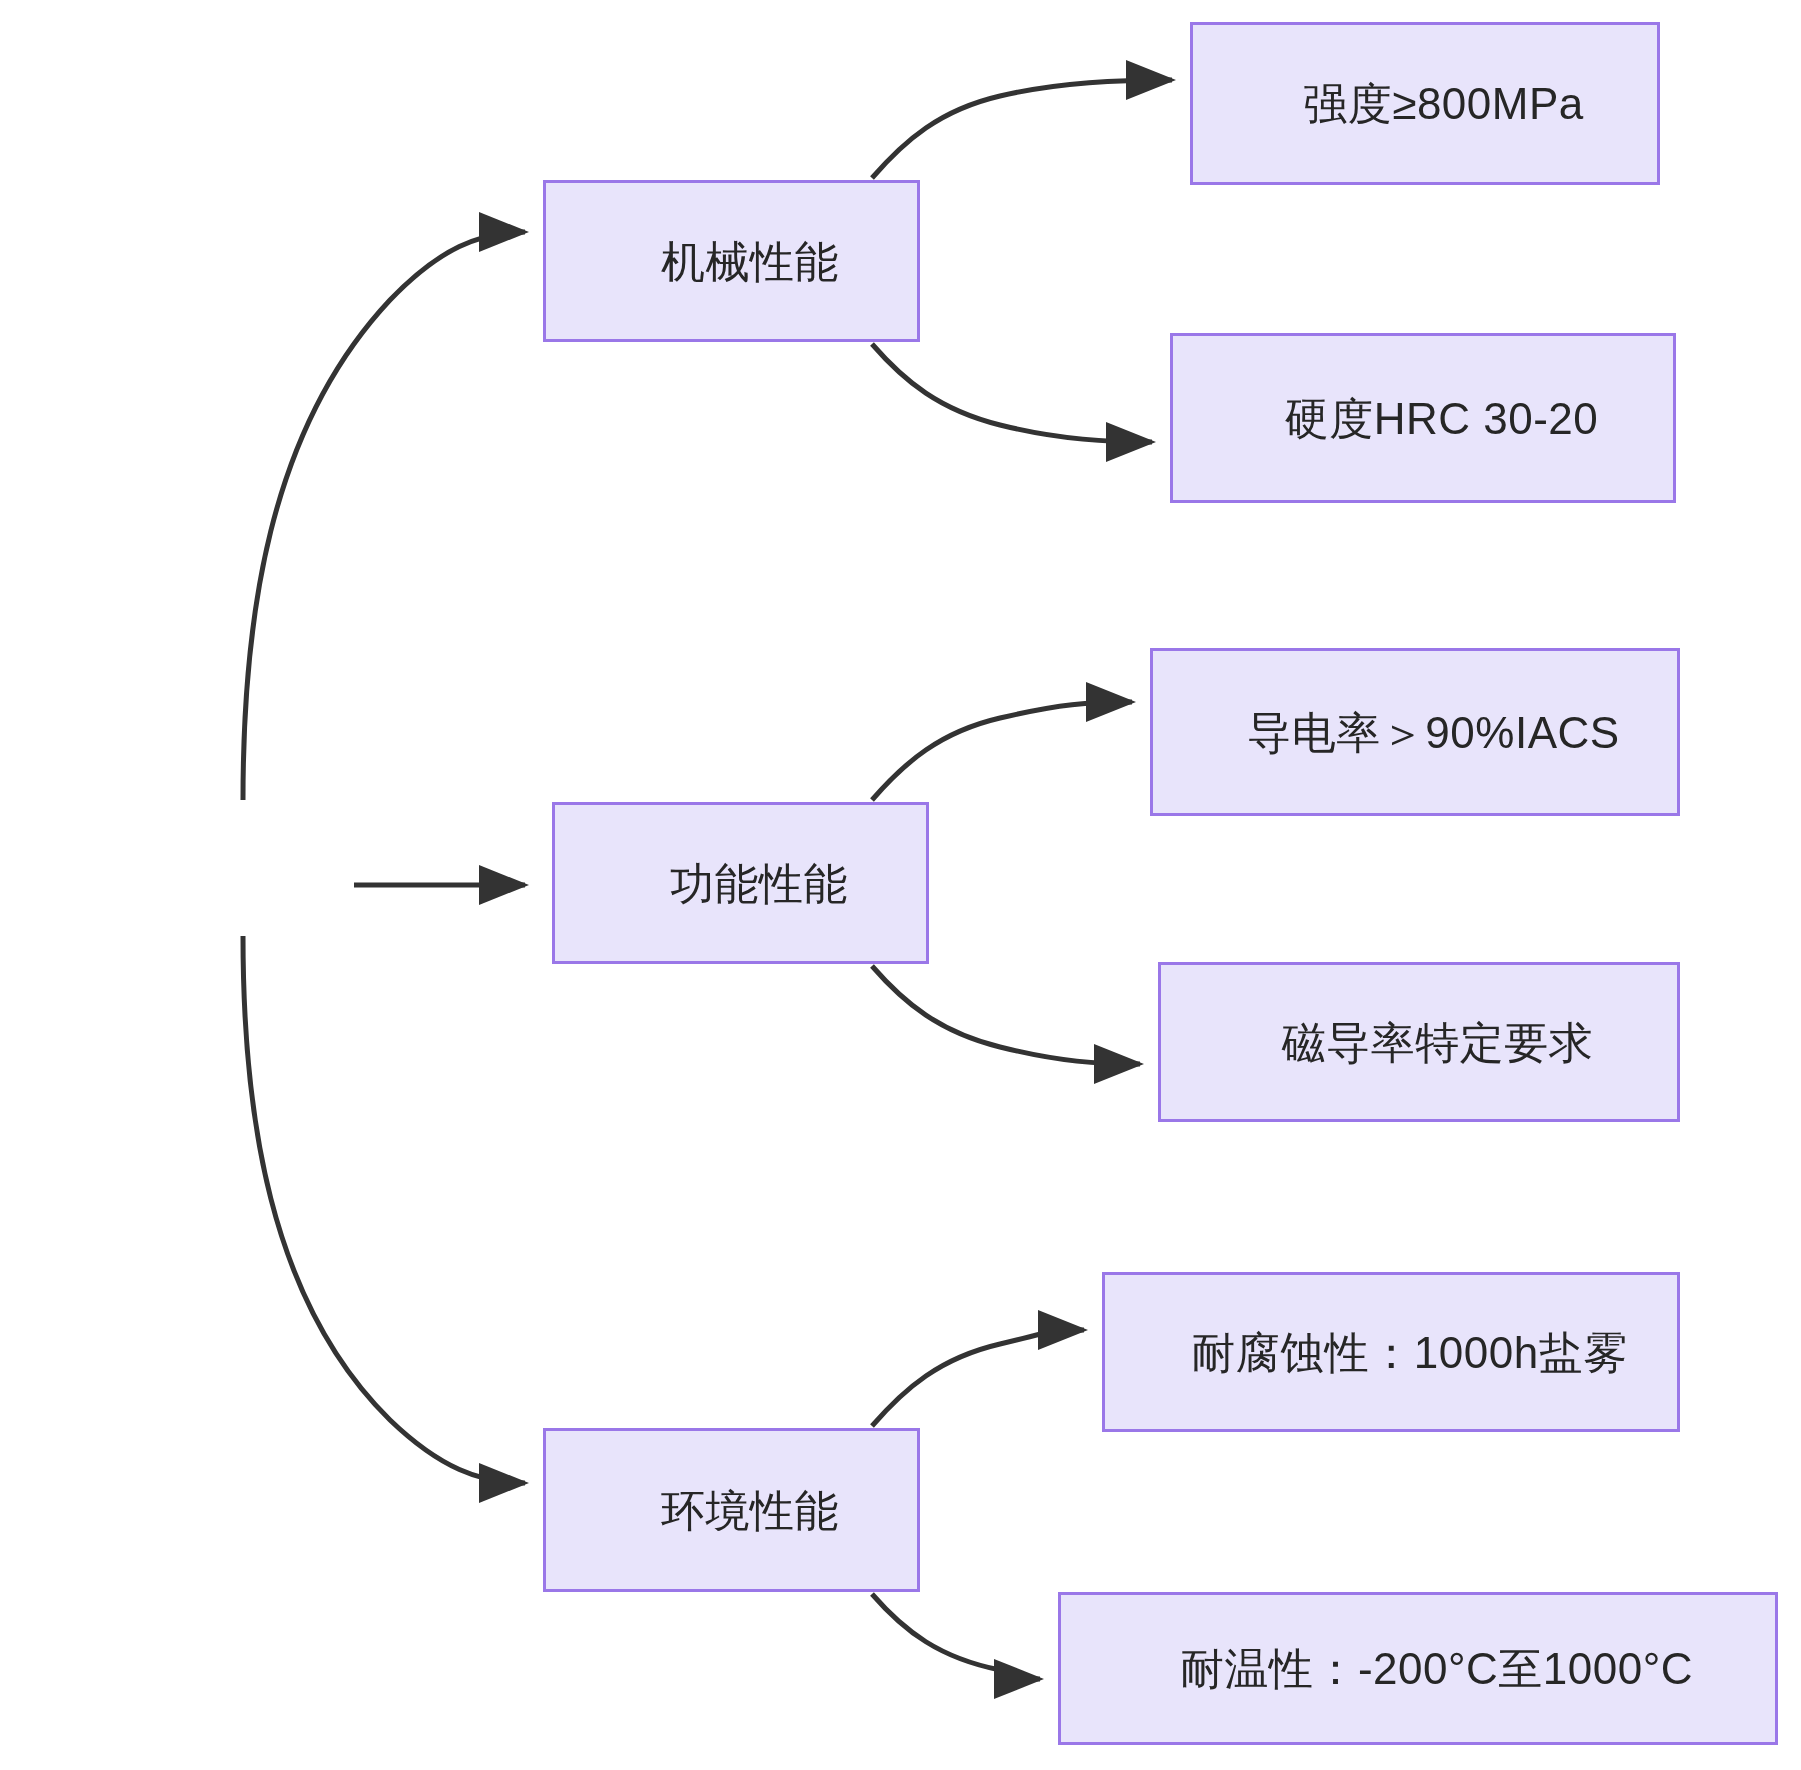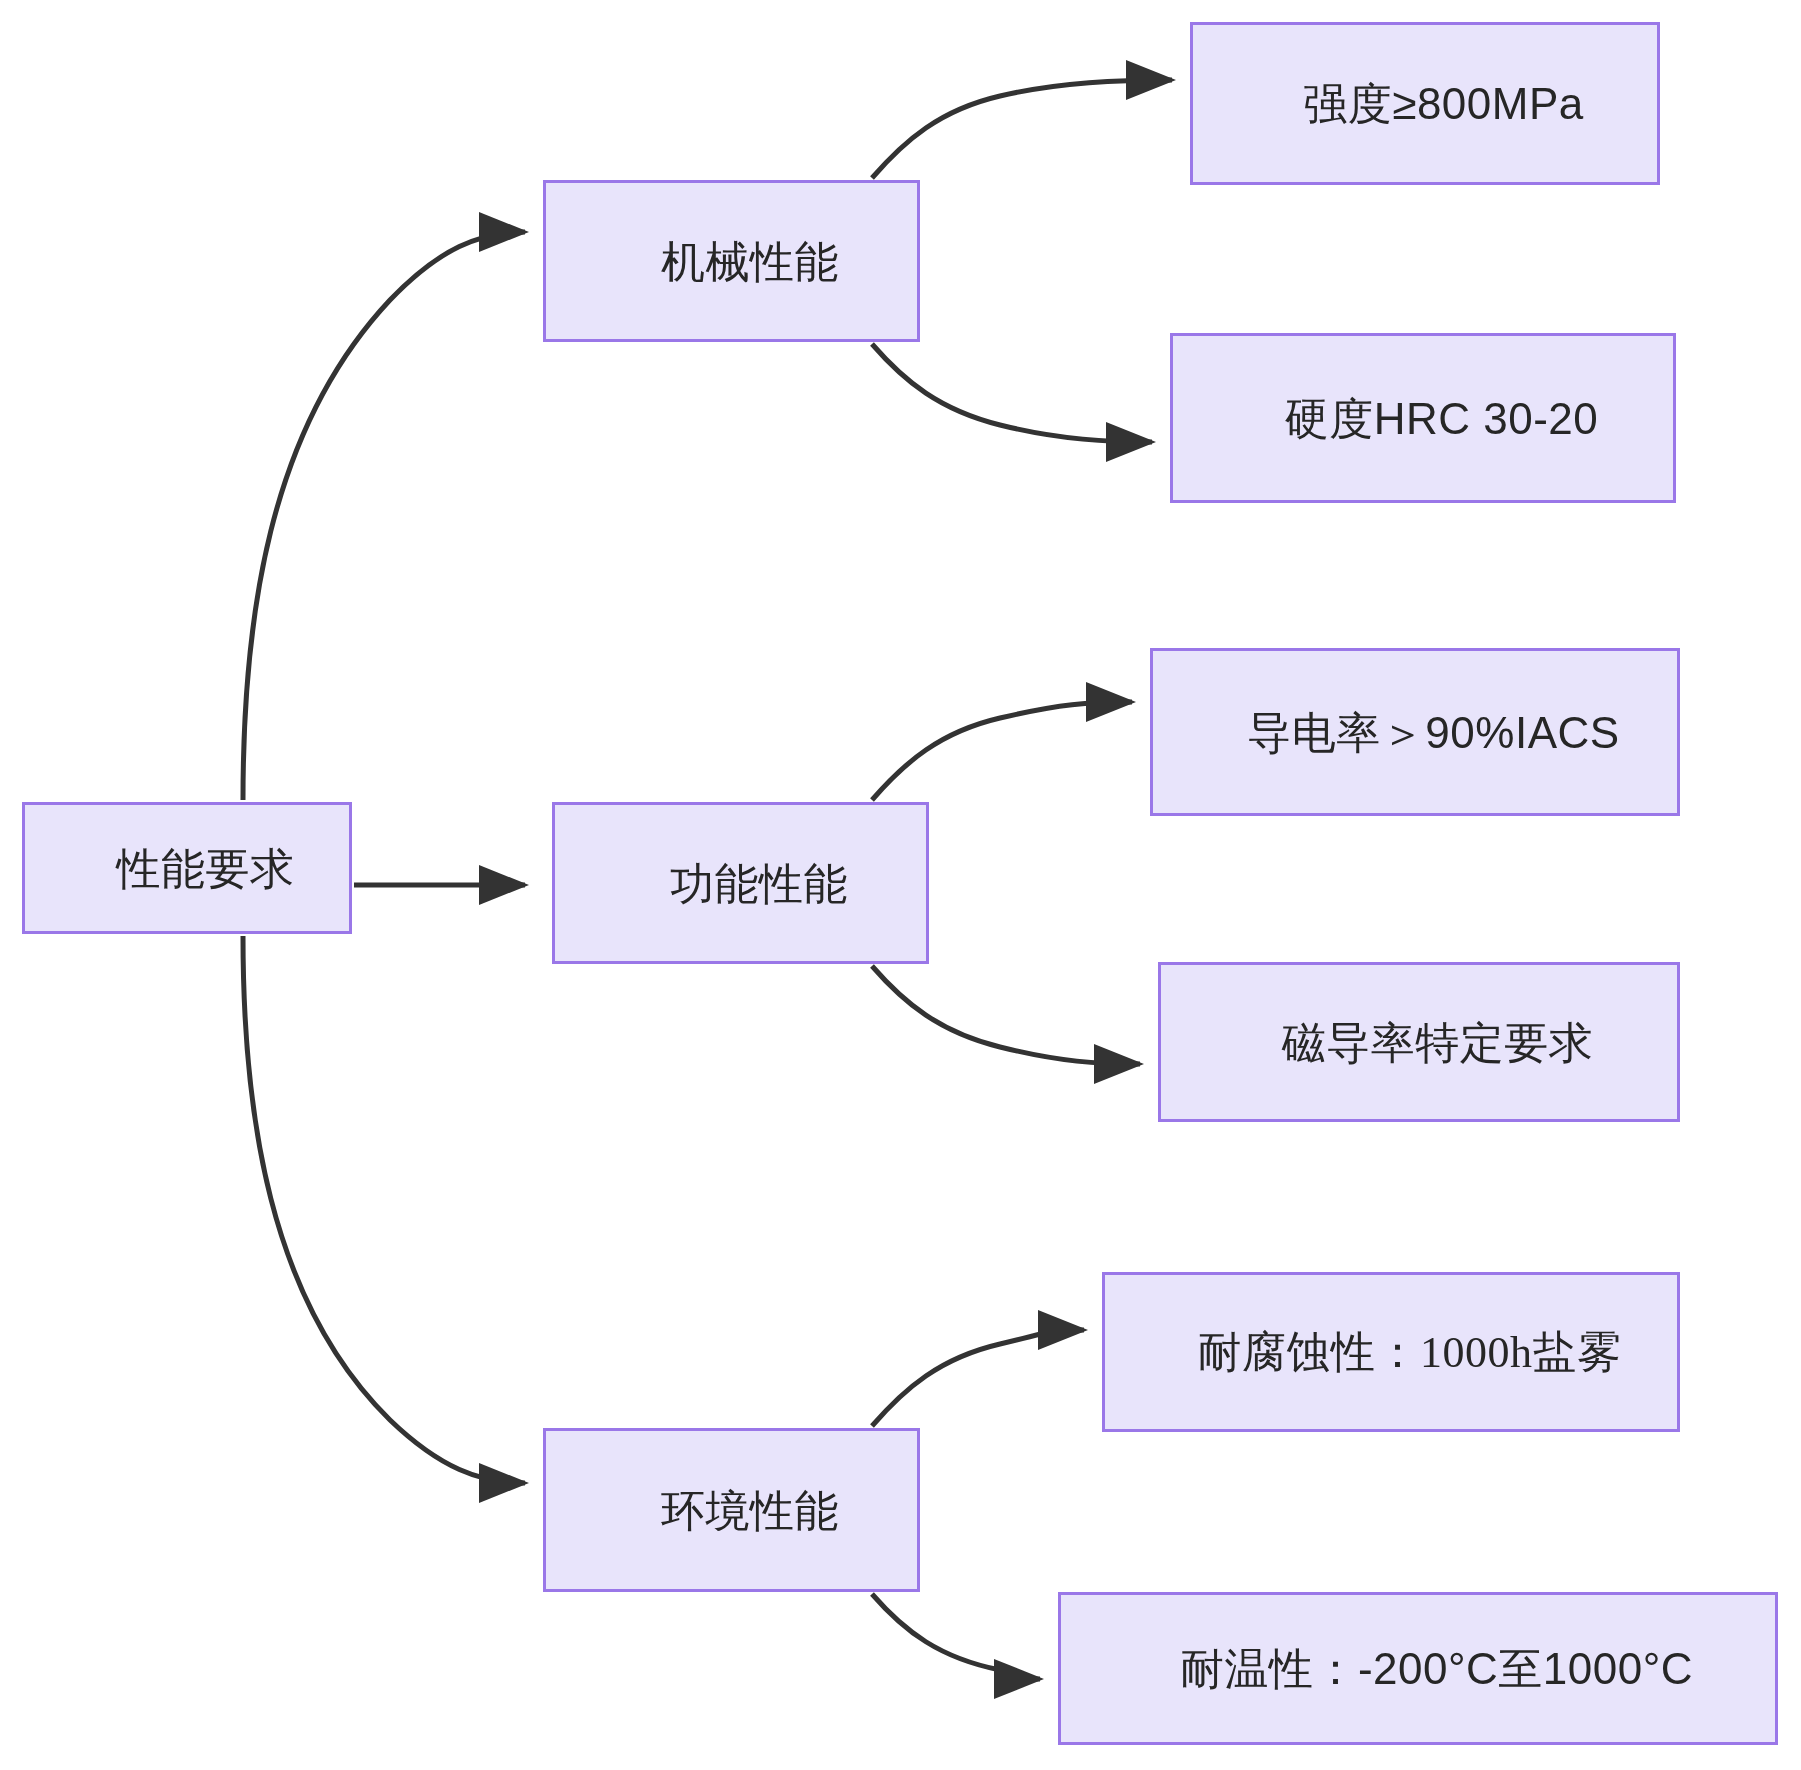--- a/index.html
+++ b/index.html
@@ -50,21 +50,21 @@
   #node-root      { left: 22px;   top: 802px;  width: 330px; height: 132px; }
   
   #node-mech      { left: 543px;  top: 180px;  width: 377px; height: 162px; }
   #node-func      { left: 552px;  top: 802px;  width: 377px; height: 162px; }
   #node-env       { left: 543px;  top: 1428px; width: 377px; height: 164px; justify-content: center; }
   
   #node-strength  { left: 1190px; top: 22px;   width: 470px; height: 163px; }
   #node-hardness  { left: 1170px; top: 333px;  width: 506px; height: 170px; }
   #node-conduct   { left: 1150px; top: 648px;  width: 530px; height: 168px; }
   #node-magnetic  { left: 1158px; top: 962px;  width: 522px; height: 160px; }
-  #node-corrosion { left: 1102px; top: 1272px; width: 578px; height: 160px; font-family: Liberation Serif, serif; }
+  #node-corrosion { left: 1102px; top: 1272px; width: 578px; height: 160px; }
   #node-temp      { left: 1058px; top: 1592px; width: 720px; height: 153px; }
 </style>
 </head>
 <body>
 
 <div id="diagram-canvas">
 
   <svg id="edge-layer" viewBox="0 0 1801 1770" xmlns="http://www.w3.org/2000/svg">
     <defs>
       <marker id="arrowhead" markerWidth="10" markerHeight="8" refX="9.2" refY="4" orient="auto" markerUnits="strokeWidth">
@@ -84,23 +84,20 @@
 
     <path d="M 872,800 C 905,762 940,732 1000,718 C 1060,704 1088,702 1132,702" fill="none" stroke="#333333" stroke-width="5" marker-end="url(#arrowhead)"></path>
 
     <path d="M 872,966 C 905,1004 940,1032 1000,1047 C 1060,1062 1098,1064 1140,1064" fill="none" stroke="#333333" stroke-width="5" marker-end="url(#arrowhead)"></path>
 
     <path d="M 872,1426 C 905,1388 940,1358 1000,1344 C 1055,1331 1048,1330 1084,1330" fill="none" stroke="#333333" stroke-width="5" marker-end="url(#arrowhead)"></path>
 
     <path d="M 872,1594 C 905,1632 940,1658 1000,1670 C 1045,1679 1008,1679 1040,1679" fill="none" stroke="#333333" stroke-width="5" marker-end="url(#arrowhead)"></path>
   </svg>
 
-  <div class="node" id="node-root">
-    <span class="node-label">性能要求</span>
-  </div>
 
   <div class="node" id="node-mech">
     <span class="node-label">机械性能</span>
   </div>
 
   <div class="node" id="node-func">
     <span class="node-label">功能性能</span>
   </div>
 
   <div class="node" id="node-env">

